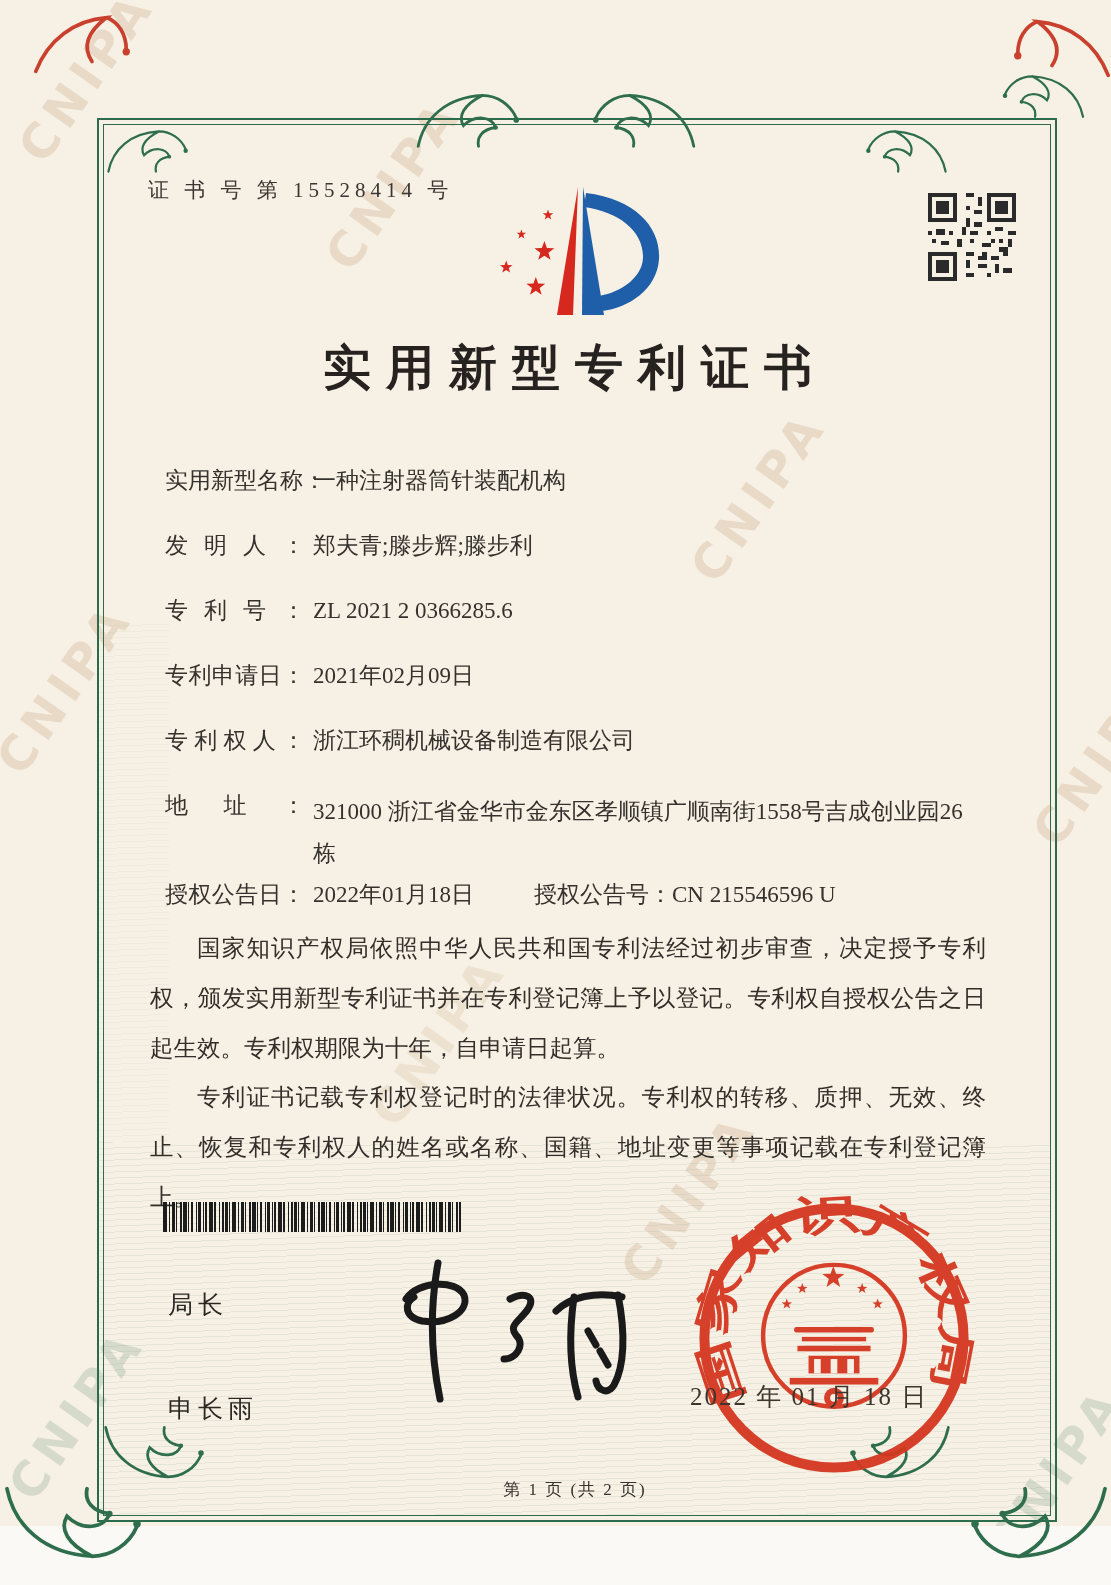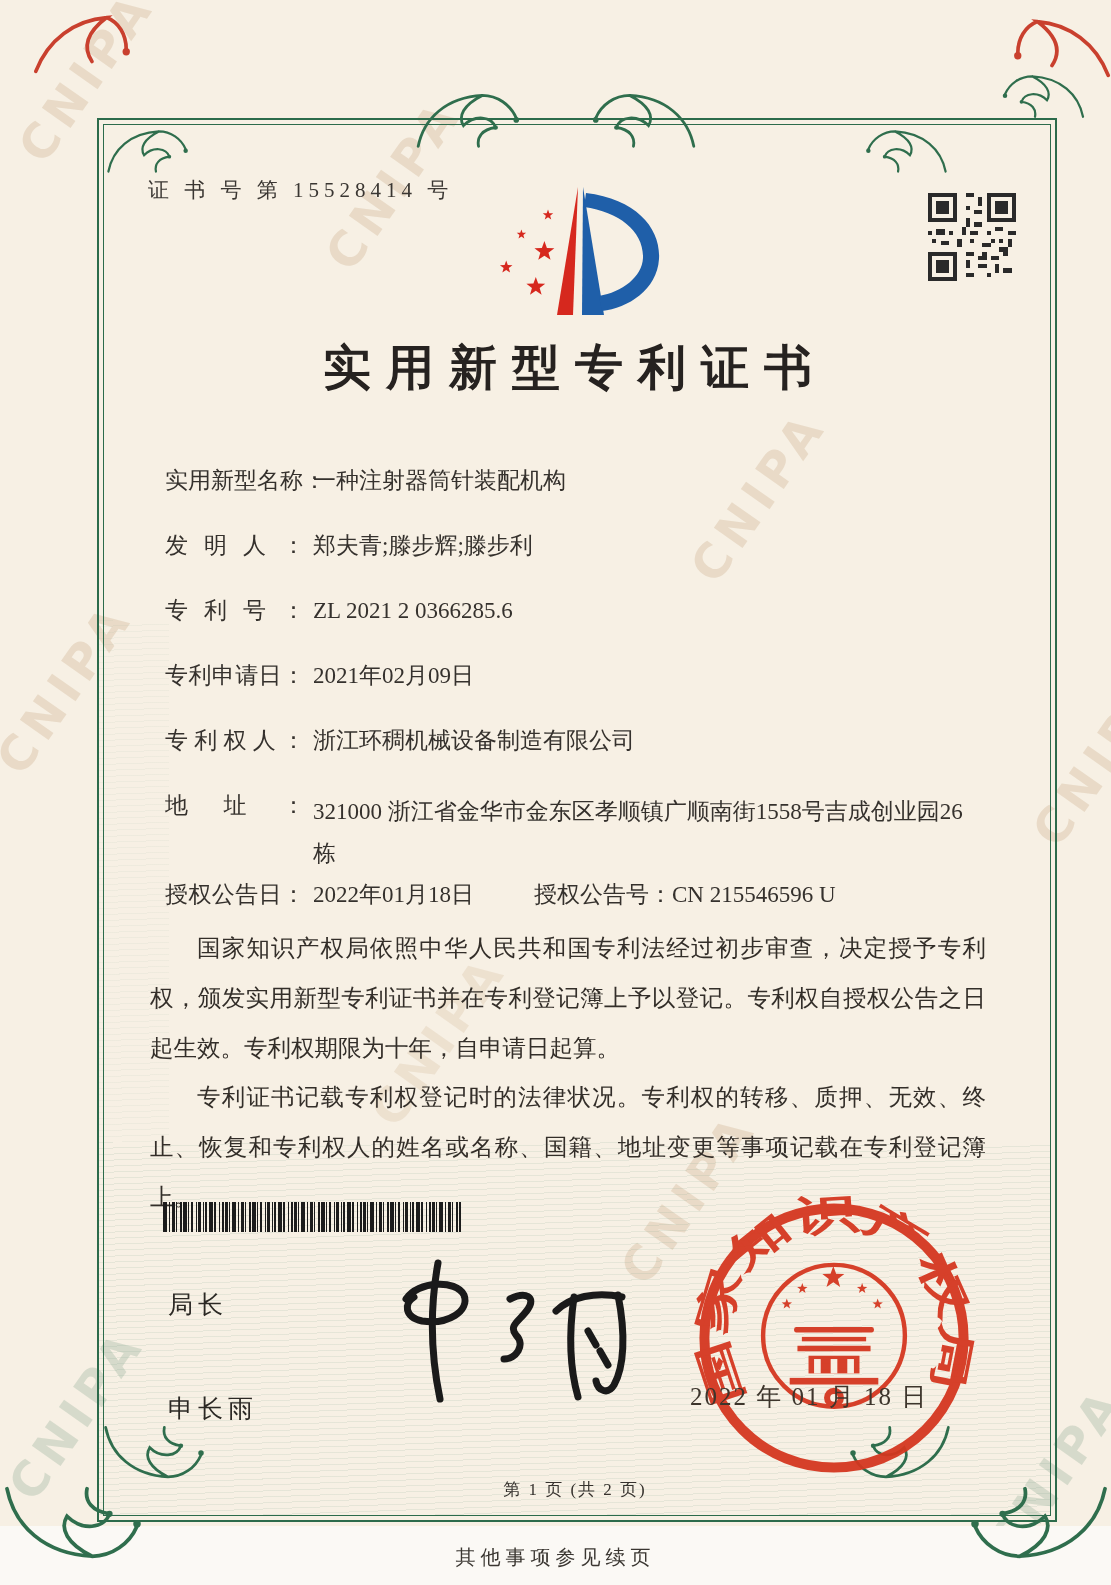--- a/index.html
+++ b/index.html
@@ -257,15 +257,14 @@
       <rect x="142" y="149" width="6" height="13" fill="#f7f0e4"></rect>
       <rect x="90" y="166" width="80" height="6"></rect>
       <circle cx="130" cy="184" r="9"></circle>
       <circle cx="130" cy="184" r="3.5" fill="#f7f0e4"></circle>
     </g>
   </svg>
   <div class="seal-date">2022 年 01 月 18 日</div>
 
   <div class="page-info">第 1 页 (共 2 页)</div>
   <div class="bottom-strip"></div>
-  <div class="footer-note">其他事项参见续页</div>
 
 </div>
 
 </body></html>

